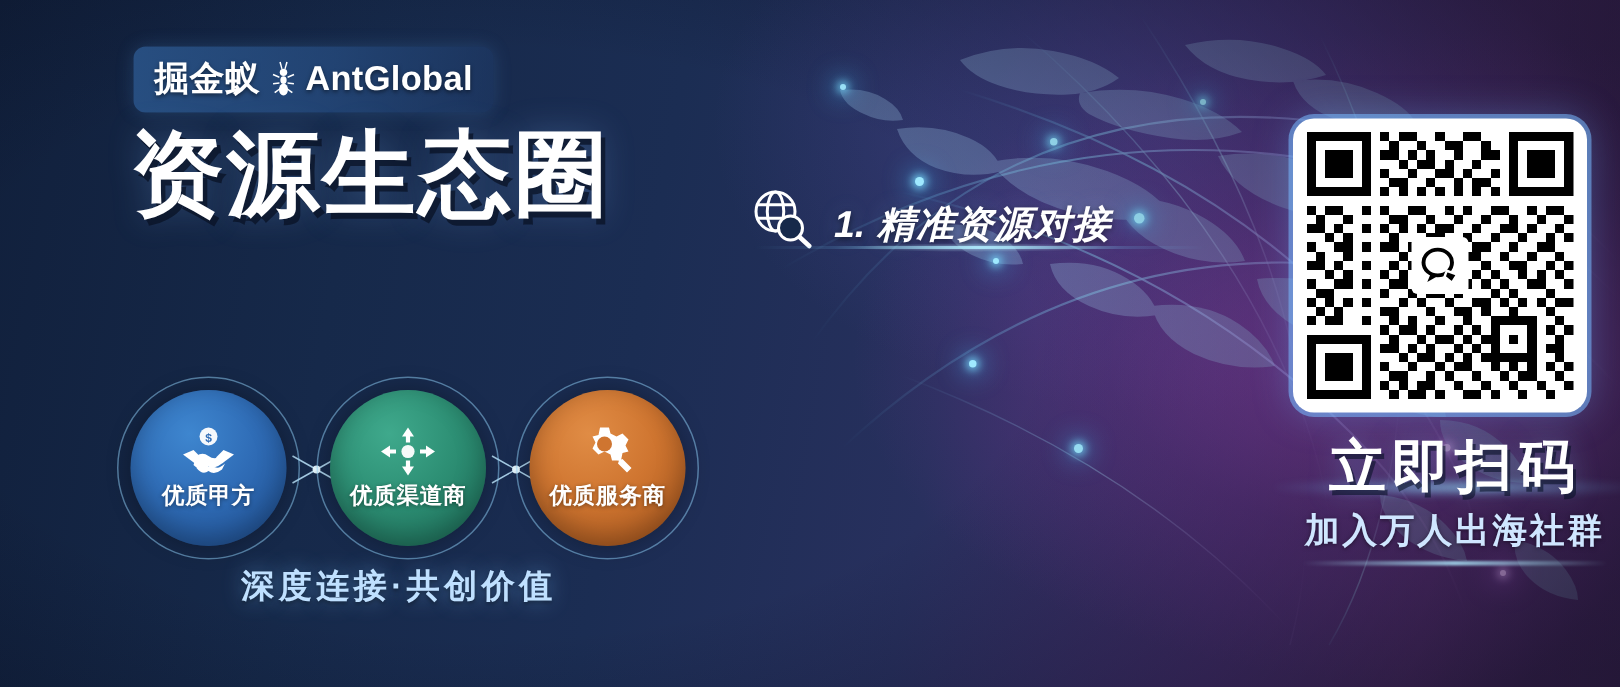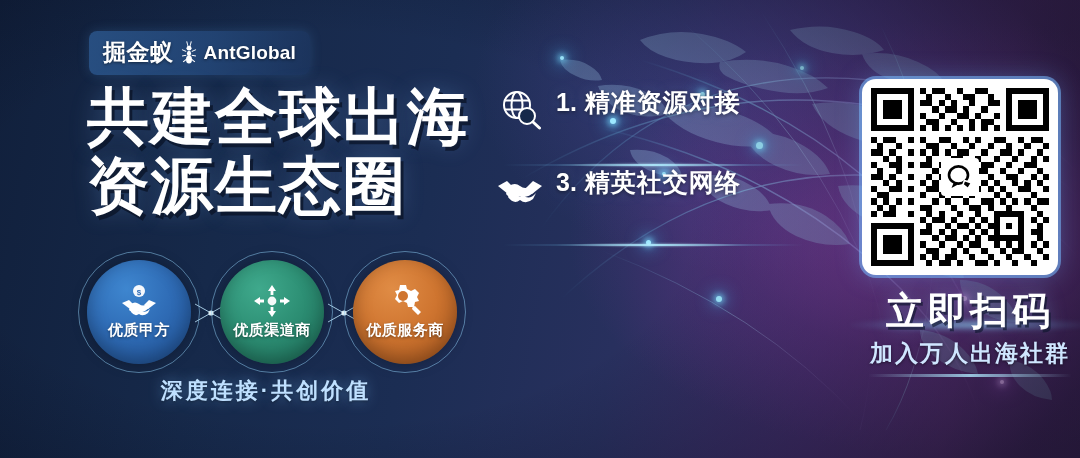--- a/index.html
+++ b/index.html
@@ -44,21 +44,21 @@
     border-radius: 8px;
     background: linear-gradient(100deg, rgba(43,86,140,.85) 0%, rgba(38,76,128,.75) 55%, rgba(32,62,110,.45) 100%);
     box-shadow: 0 0 12px rgba(80,150,220,.22);
   }
   .logo-cn {
     color: #ffffff; font-size: 23px; font-weight: 700; letter-spacing: .5px;
     text-shadow: 0 1px 3px rgba(0,0,0,.5);
   }
   .ant-mark { display: inline-block; width: 20px; height: 26px; margin: 0 1px; }
   .logo-en {
-    color: #ffffff; font-size: 19px; font-weight: 700; letter-spacing: .2px;
+    color: #ffffff; font-size: 23px; font-weight: 700; letter-spacing: .2px;
     text-shadow: 0 1px 3px rgba(0,0,0,.5);
   }
 
   .headline { position: absolute; left: 56px; top: 82px; }
   .headline .hl {
     display: block;
     color: #ffffff;
     font-size: 62px;
     font-weight: 700;
     line-height: 1.12;
@@ -107,21 +107,21 @@
   .tagline {
     position: absolute; left: 0; top: 376px; width: 470px;
     text-align: center;
     color: #bfe0ff;
     font-size: 22px; font-weight: 700; letter-spacing: 3px;
     text-shadow: 0 0 14px rgba(120,190,255,.45), 0 1px 3px rgba(0,0,0,.5);
   }
 
   
   .features { position: absolute; left: 496px; top: 86px; width: 300px; }
-  .feature { position: relative; height: 80px; display: flex; align-items: flex-start; }
+  .feature { position: relative; height: 80px; display: flex; align-items: flex-end; font-style: italic; }
   .feature .ficon {
     width: 48px; height: 44px; flex: 0 0 48px;
     display: flex; align-items: center; justify-content: center;
     margin-right: 12px;
   }
   .feature .ftext {
     color: #ffffff; font-size: 25px; font-weight: 700; letter-spacing: 1px;
     white-space: nowrap;
     text-shadow: 0 1px 4px rgba(0,0,0,.55), 0 0 14px rgba(140,200,255,.22);
   }
@@ -279,21 +279,20 @@
             <path d="M12.7 14.8 L17.0 15.4 L16.9 16.4 L12.7 15.8z"></path>
             <path d="M7.6 18.6 L3.8 21.4 L4.5 22.2 L8.1 19.4z"></path>
             <path d="M12.4 18.6 L16.2 21.4 L15.5 22.2 L11.9 19.4z"></path>
           </g>
         </svg>
       </span>
       <span class="logo-en">AntGlobal</span>
     </div>
 
     <div class="headline">
-      <span class="hl">共建全球出海</span>
       <span class="hl">资源生态圈</span>
     </div>
 
     <div class="badges">
 
       <svg class="connector c1" viewBox="0 0 34 22">
         <g stroke="#bfe8ff" stroke-width="1" opacity=".85" fill="none">
           <path d="M1 2 L33 20"></path>
             <path d="M1 20 L33 2"></path>
         </g>
@@ -376,37 +375,20 @@
         </svg>
       </span>
       <span class="ftext">
         <span class="num">1.</span>
         <span>精准资源对接</span>
       </span>
       <span class="divider"></span>
     </div>
 
 
-    <div class="feature">
-      <span class="ficon">
-        <svg viewBox="0 0 48 44" width="48" height="44">
-          <g fill="#ffffff">
-            <path d="M2 20 l9 -5 l7 7 l-6 6 z"></path>
-            <path d="M46 20 l-9 -5 l-7 7 l6 6 z"></path>
-            <path d="M13 20 q6 -4 11 0 q5 4 11 0 l3 6 q-7 7 -14 4 q-7 6 -14 -2 z"></path>
-            <path d="M14 27 q7 6 13 2 q6 6 13 -2 l-3 6 q-7 6 -13 1 q-6 5 -12 -3 z"></path>
-          </g>
-        </svg>
-      </span>
-      <span class="ftext">
-        <span class="num">3.</span>
-        <span>精英社交网络</span>
-      </span>
-      <span class="divider"></span>
-    </div>
 
   </div>
 
   <div class="right">
 
     <div class="qr-frame">
       <div class="qr-canvas">
         <svg viewBox="0 0 29 29" width="100%" height="100%" shape-rendering="crispEdges">
           <rect width="29" height="29" fill="#ffffff"></rect>
           <g fill="#000000">

